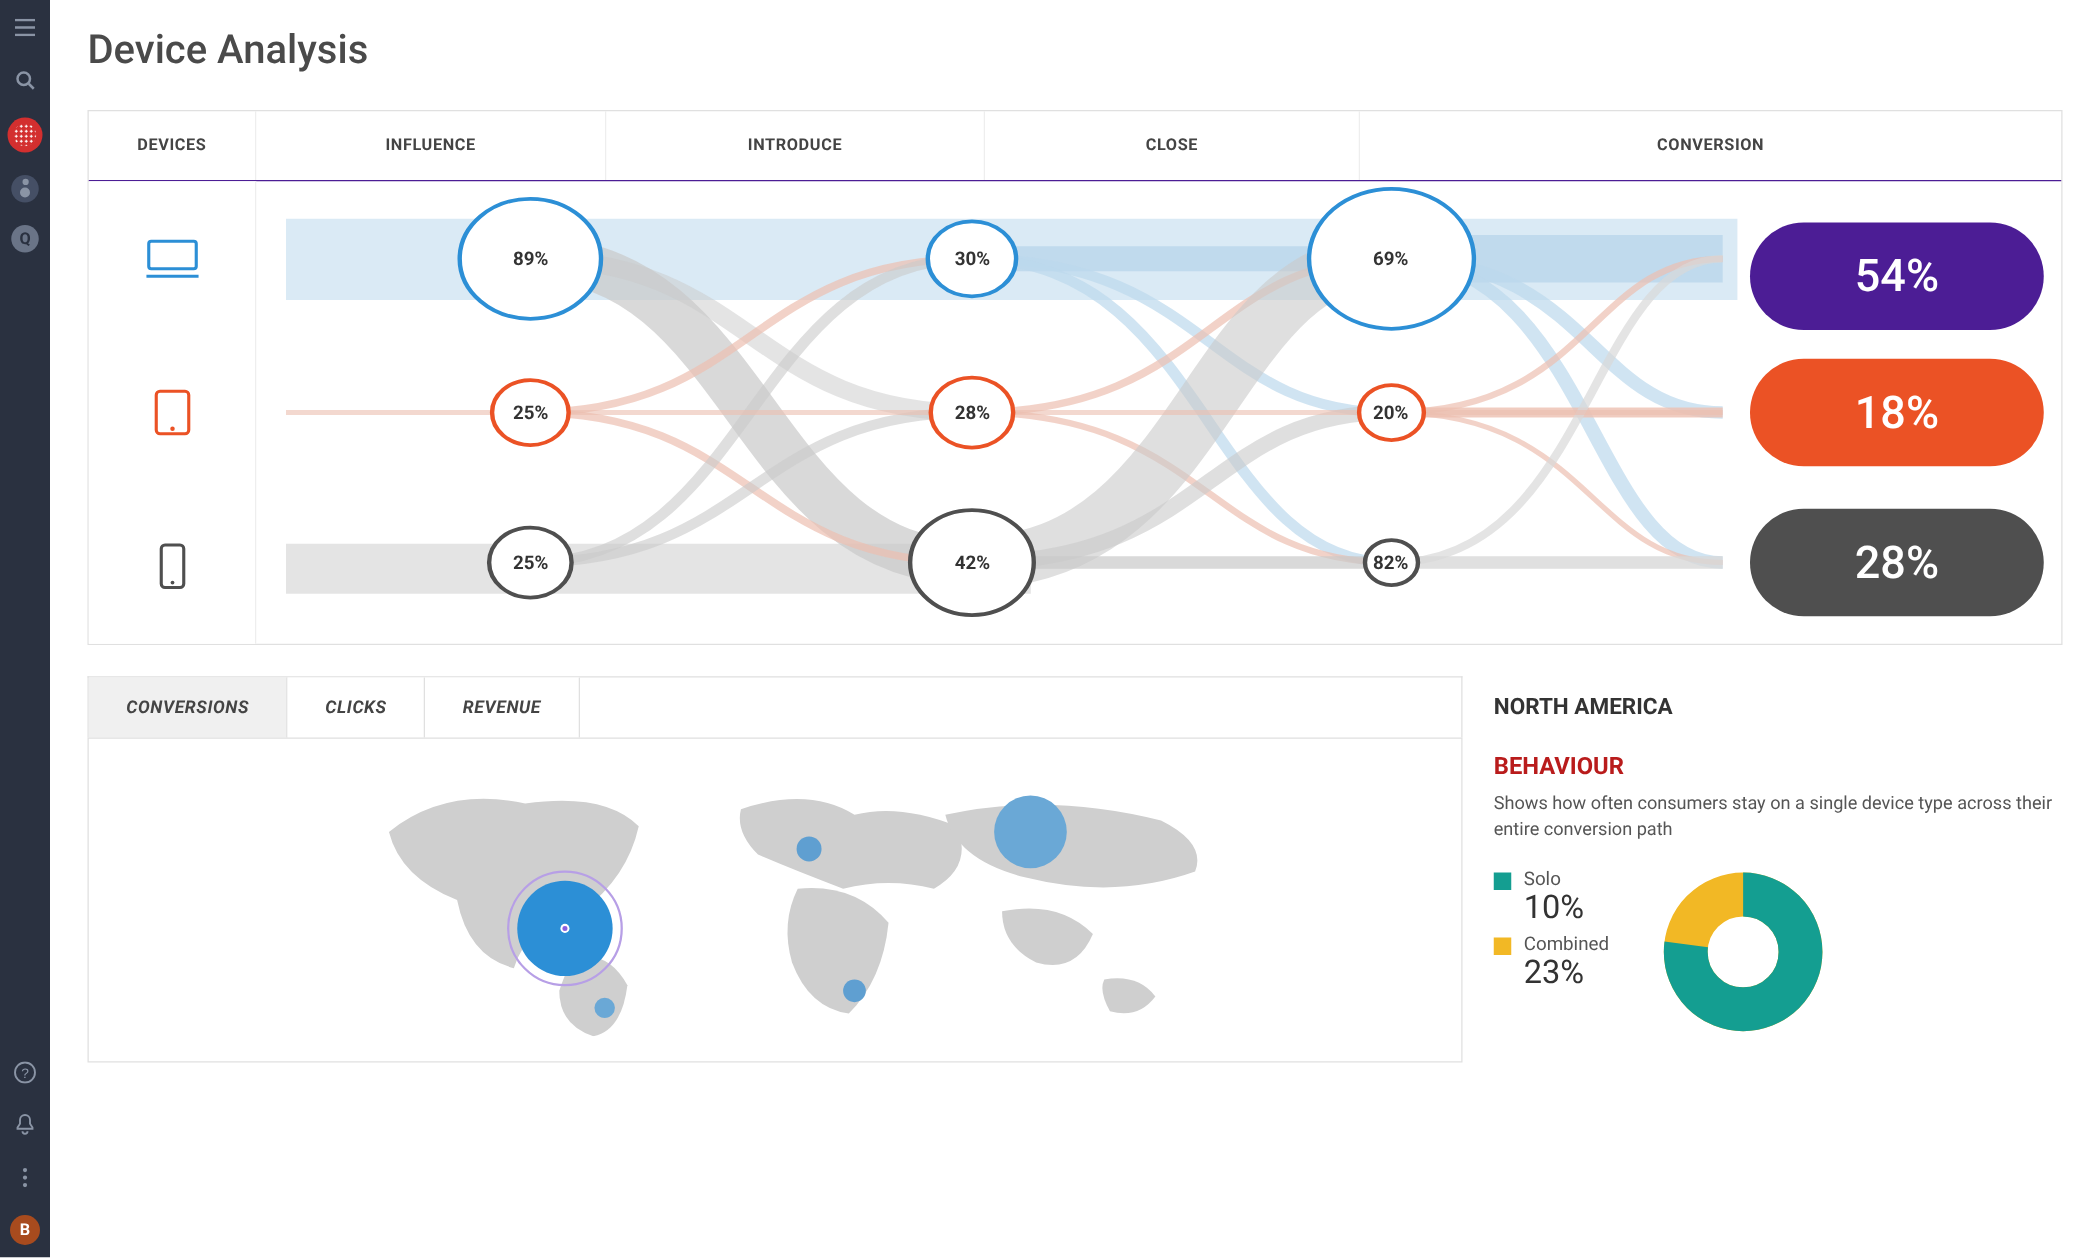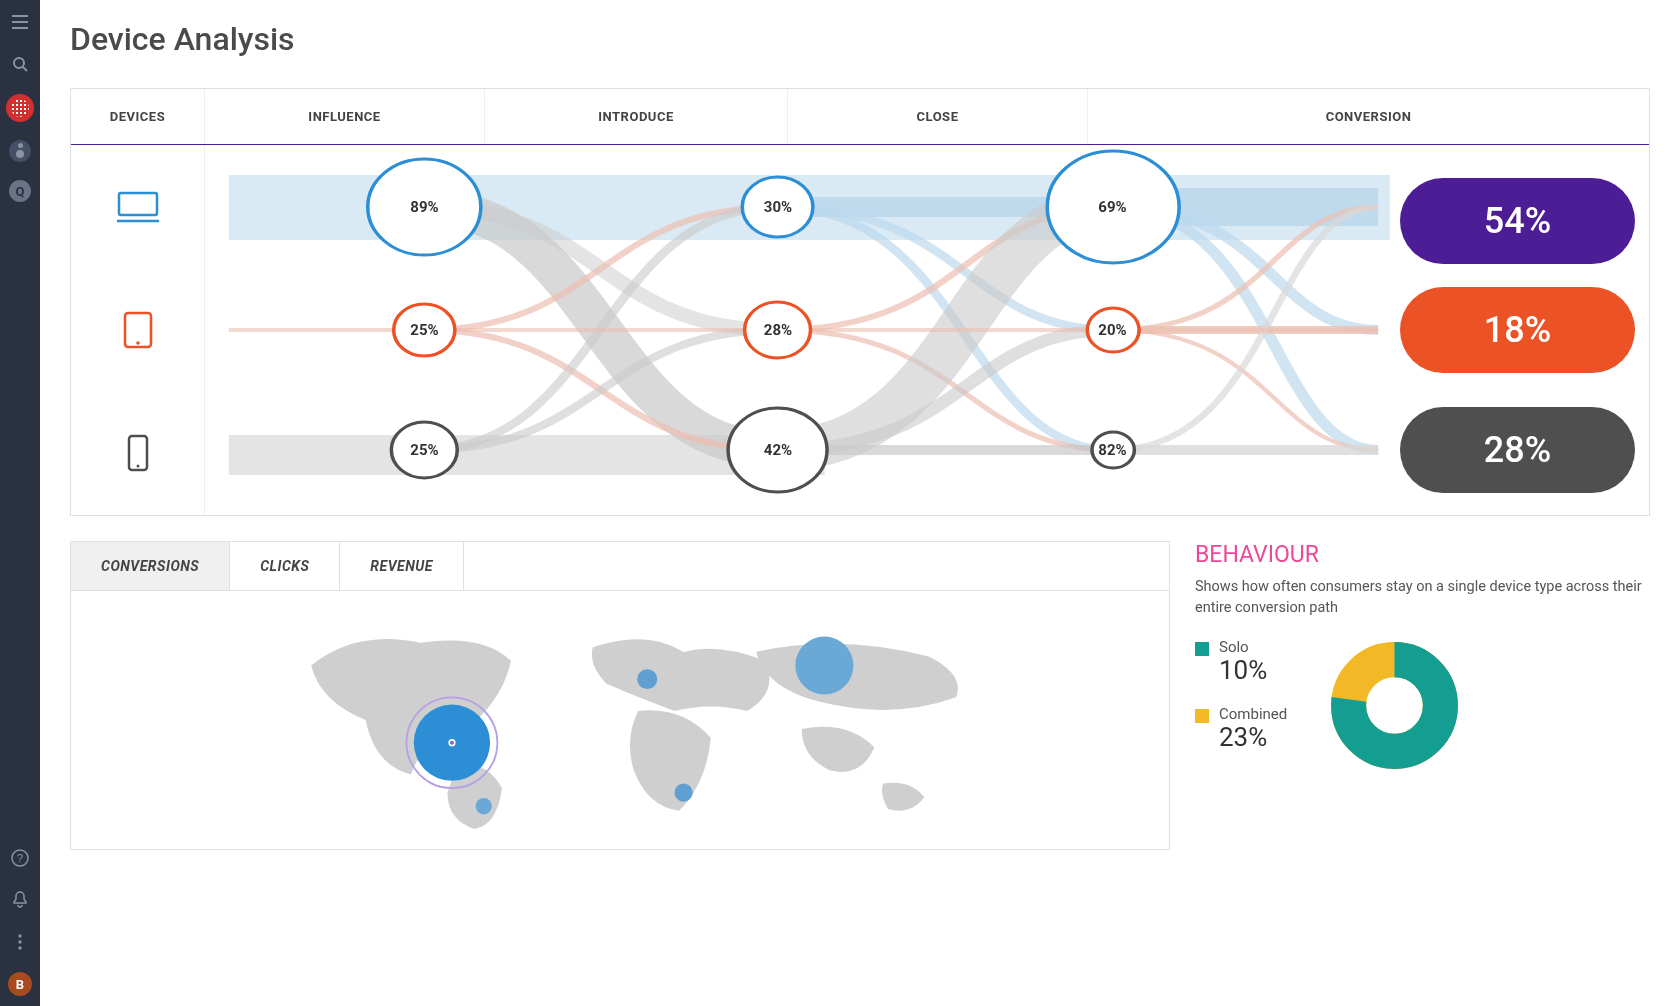--- a/index.html
+++ b/index.html
@@ -54,24 +54,24 @@
 .lower-row{display:flex;gap:25px;}
 .lower-left{flex:1;}
 .lower-right{width:455px;}
 
 .tabs{display:flex;border:1px solid #e0e0e0;border-bottom:none;}
 .tab{padding:16px 30px;font-size:14px;font-weight:700;letter-spacing:0.5px;border-right:1px solid #e0e0e0;background:#fff;cursor:pointer;color:#444;font-style:italic;}
 .tab.active{background:#f0f0f0;}
 .map-area{border:1px solid #e0e0e0;padding:20px;height:260px;position:relative;overflow:hidden;}
 
 .region-title{font-size:18px;font-weight:700;margin-top:14px;margin-bottom:25px;color:#333;}
-.behaviour-title{font-size:23px;font-weight:400;margin-bottom:8px;color:#ec4899;}
+.behaviour-title{font-size:19px;font-weight:700;margin-bottom:8px;color:#b91c1c;}
 .behaviour-desc{font-size:14.5px;color:#555;line-height:1.45;margin-bottom:20px;}
 .legend-row{display:flex;gap:40px;}
-.legend-items{display:flex;flex-direction:column;gap:20px;}
+.legend-items{display:flex;flex-direction:column;gap:5px;}
 .legend-item{display:flex;}
 .legend-sw{width:14px;height:14px;margin-right:10px;margin-top:4px;}
 .legend-txt{display:flex;flex-direction:column;}
 .legend-name{font-size:15px;color:#555;}
 .legend-val{font-size:26px;font-weight:400;color:#333;margin-top:-1px;}
 
 .donut{width:135px;height:135px;position:relative;}
 .donut-svg circle{fill:none;stroke-width:26;}
 </style>
 </head>
@@ -249,20 +249,21 @@
 
             <circle cx="215" cy="145" r="50" fill="none" stroke="#b79fe6" stroke-width="2"></circle>
             <circle cx="215" cy="145" r="42" fill="#2c8fd6"></circle>
             <circle cx="215" cy="145" r="4" fill="#fff"></circle>
             <circle cx="215" cy="145" r="2.2" fill="#8a5fe0"></circle>
           </svg>
         </div>
       </div>
 
       <div class="lower-right">
+        <div class="region-title">NORTH AMERICA</div>
         <div class="behaviour-title">BEHAVIOUR</div>
         <div class="behaviour-desc">Shows how often consumers stay on a single device type across their entire conversion path</div>
         <div class="legend-row">
           <div class="legend-items">
             <div class="legend-item">
               <div class="legend-sw" style="background:#149e91;"></div>
               <div class="legend-txt">
                 <div class="legend-name">Solo</div>
                 <div class="legend-val">10%</div>
               </div>

